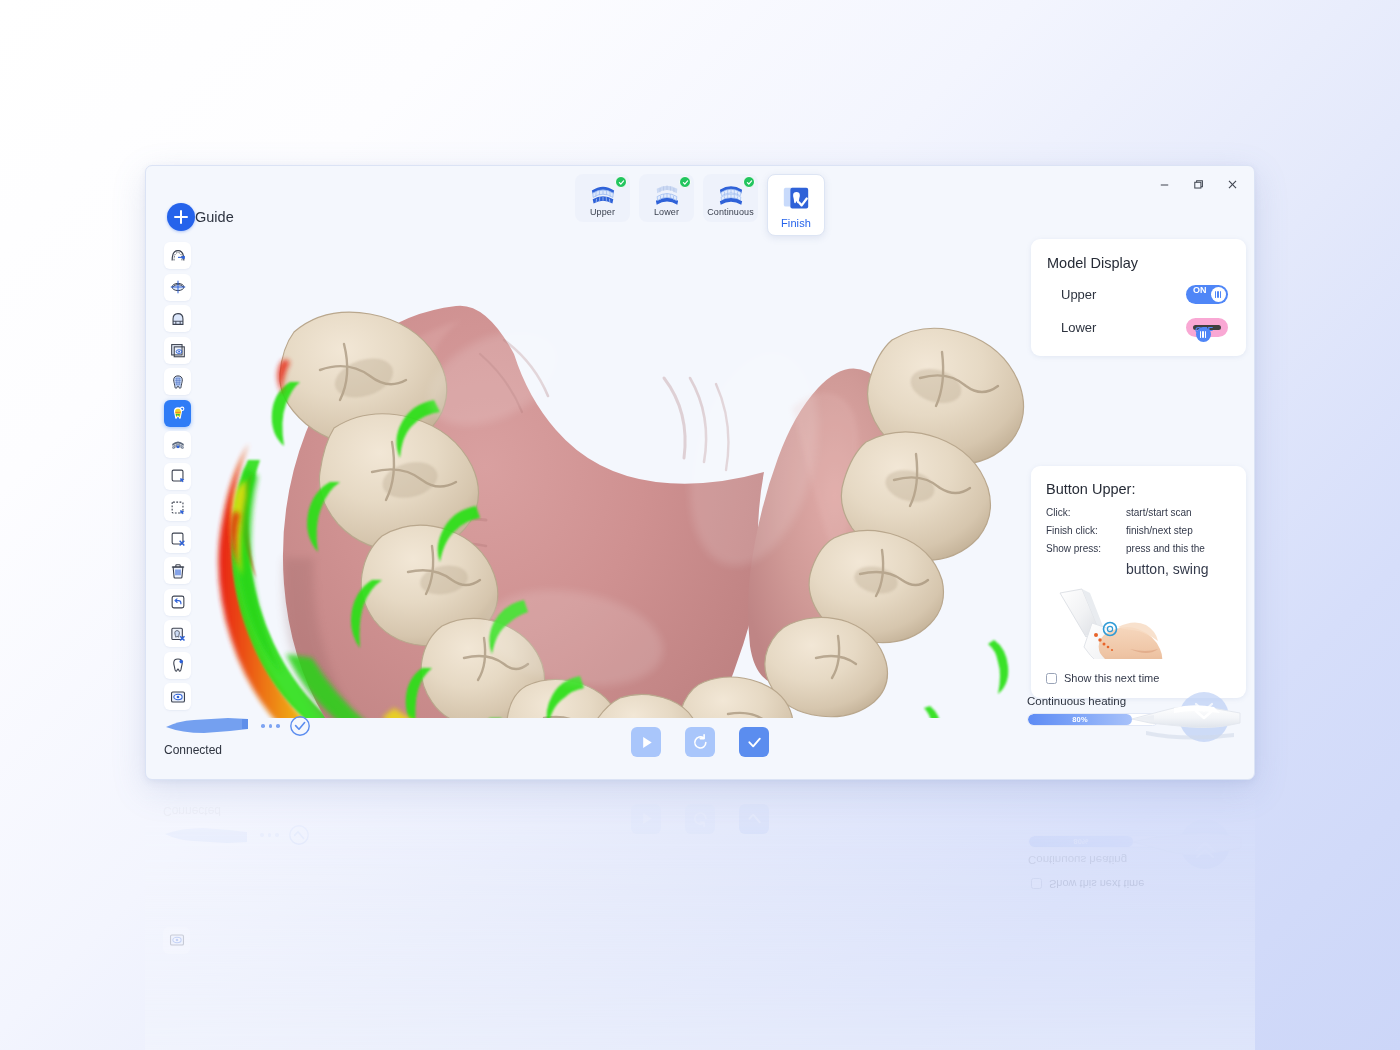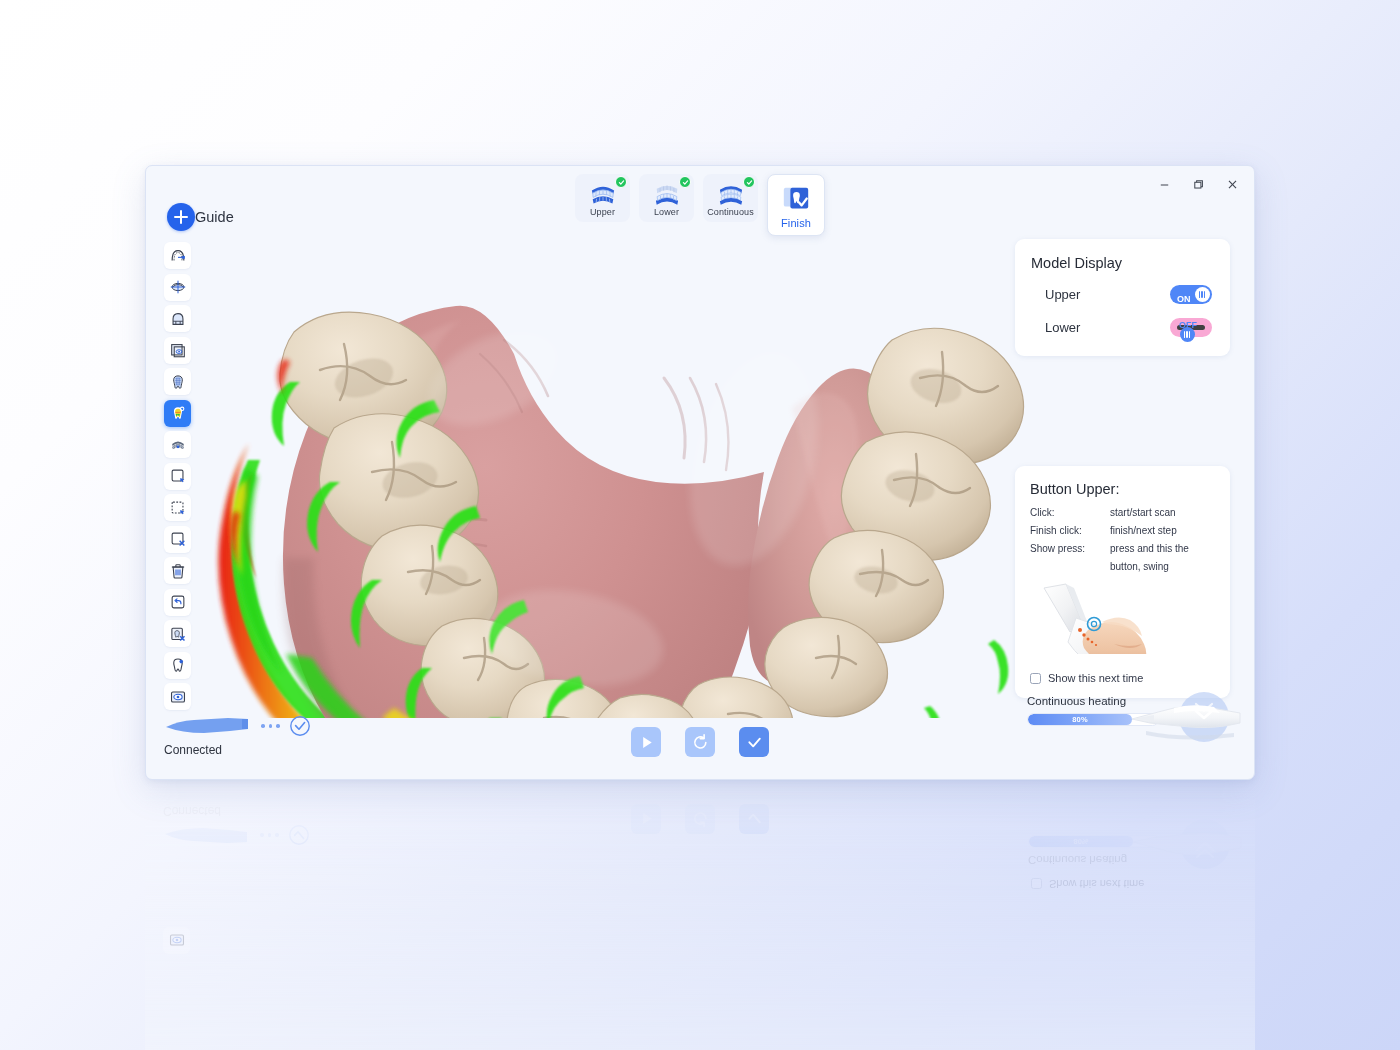--- a/index.html
+++ b/index.html
@@ -108,41 +108,41 @@
   
   #viewport {
     position: absolute; left: 48px; top: 62px;
     width: 960px; height: 490px;
     overflow: hidden;
   }
   #model-svg { position: absolute; left: 0; top: 0; }
 
   
   .side-card {
-    position: absolute; right: 24px;
+    position: absolute; right: 8px;
     width: 215px; background: #ffffff;
     border-radius: 9px;
     box-shadow: 0 1px 5px rgba(110,130,180,.13);
   }
   #model-display-card { top: 73px; height: 117px; padding: 16px 16px 0 16px; }
   #button-usage-card  { top: 300px; height: 232px; padding: 15px 14px 0 15px; }
 
   .card-title { font-size: 14.5px; color: #262b36; margin-bottom: 14px; }
   #button-usage-card .card-title { margin-bottom: 10px; }
 
   .toggle-row {
     display: flex; align-items: center;
     justify-content: space-between;
     padding: 0 2px 0 14px; margin-bottom: 14px;
   }
   .toggle-label { font-size: 13px; color: #2d333f; }
   .switch {
     width: 42px; height: 19px; border-radius: 10px;
     position: relative; cursor: pointer;
-    display: flex; align-items: flex-end;
+    display: flex; align-items: flex-start;
   }
   .switch.on  { background: #4f86f7; justify-content: flex-start; }
   .switch.off { background: #404040; border: 7px solid #f9a8d4; justify-content: flex-end; }
   .switch .sw-text { font-size: 9px; font-weight: bold; padding: 0 4px; }
   .switch.on  .sw-text { color: #ffffff; margin-left: 3px; }
   .switch.off .sw-text { color: #4f86f7; margin-right: 4px; }
   .sw-knob {
     position: absolute; top: 2px;
     width: 15px; height: 15px; border-radius: 50%;
     display: flex; align-items: center; justify-content: center;
@@ -151,21 +151,21 @@
   .switch.on  .sw-knob { right: 2.5px; background: #ffffff; }
   .switch.off .sw-knob { left: 2.5px;  background: #4f86f7; }
   .sw-knob i { display: block; width: 1.3px; height: 7px; border-radius: 1px; }
   .switch.on  .sw-knob i { background: #4f86f7; }
   .switch.off .sw-knob i { background: #ffffff; }
 
   
   .usage-row { display: flex; font-size: 10px; color: #33394a; margin-bottom: 7px; }
   .usage-key { width: 80px; flex: none; }
   .usage-val { flex: 1; }
-  .usage-cont { font-size: 10px; color: #33394a; padding-left: 80px; margin-bottom: 6px; }
+  .usage-cont { font-size: 14px; color: #33394a; padding-left: 80px; margin-bottom: 6px; }
 
   #wand-illustration { width: 100%; height: 76px; position: relative; margin-top: 2px; }
 
   #show-next-row {
     position: absolute; left: 15px; bottom: 14px;
     display: flex; align-items: center; gap: 7px; cursor: pointer;
   }
   #show-next-box {
     width: 11px; height: 11px; border: 1px solid #9aa4b8;
     border-radius: 2.5px; background: #fff; flex: none;

